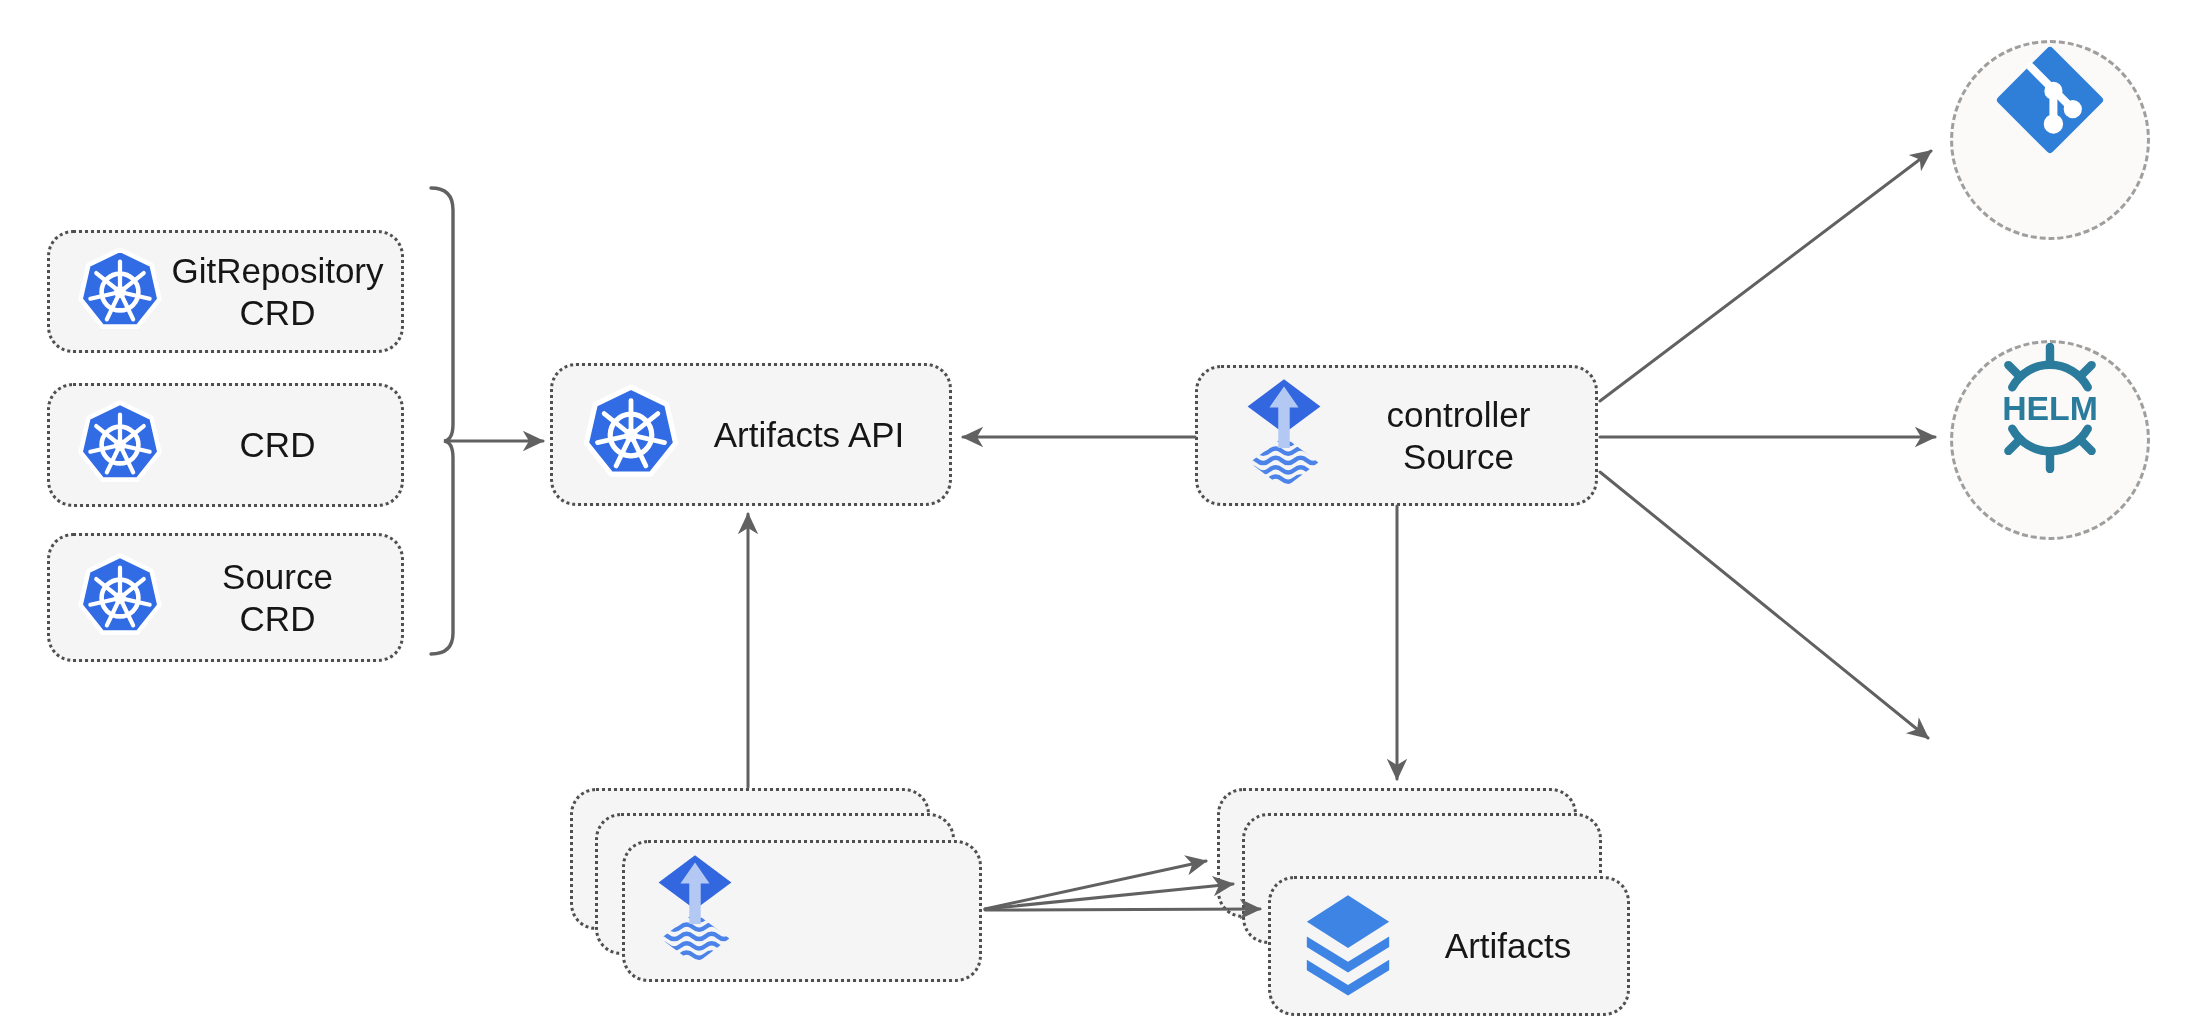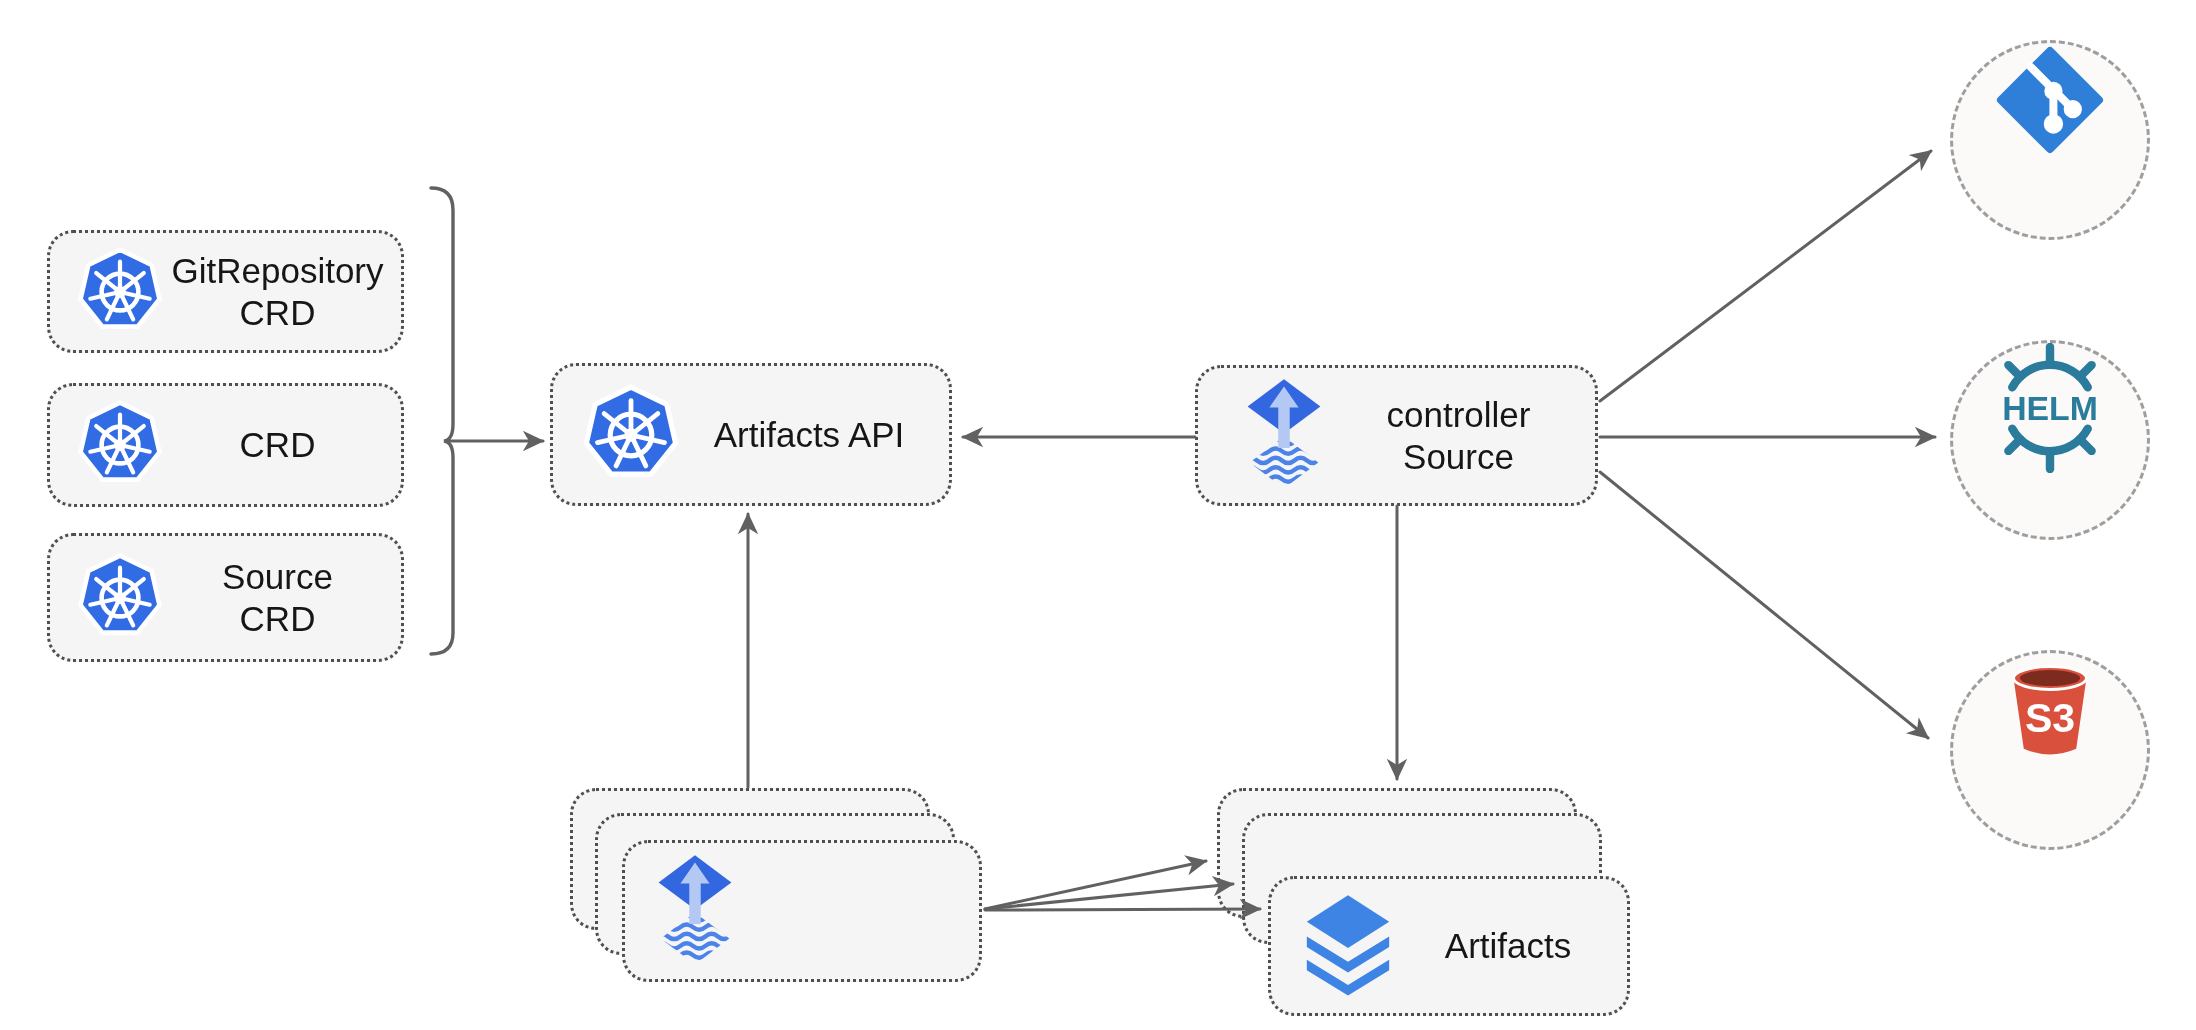--- a/index.html
+++ b/index.html
@@ -232,24 +232,14 @@
           <line x1="82" y1="17" x2="73" y2="26"></line>
           <line x1="50" y1="97" x2="50" y2="84"></line>
           <line x1="18" y1="83" x2="27" y2="74"></line>
           <line x1="82" y1="83" x2="73" y2="74"></line>
         </g>
         <text x="50" y="59" text-anchor="middle" font-size="26" font-weight="bold" fill="#2a7b9c">HELM</text>
       </svg>
     </span>
   </div>
 
-  <div class="circle" style="left:1950px;top:650px">
-    <span style="display:flex">
-      <svg width="114" height="114" viewBox="0 0 100 100">
-        <path d="M18,22 L82,22 L73,84 Q50,94 27,84 Z" fill="#d9503c"></path>
-        <ellipse cx="50" cy="22" rx="32" ry="10" fill="#d9503c" stroke="#fff" stroke-width="2.5"></ellipse>
-        <ellipse cx="50" cy="22" rx="26.5" ry="7" fill="#7e2b1f"></ellipse>
-        <text x="50" y="69" text-anchor="middle" font-size="36" font-weight="bold" fill="#ffffff">S3</text>
-      </svg>
-    </span>
-  </div>
 
 </div>
 
 </body></html>

